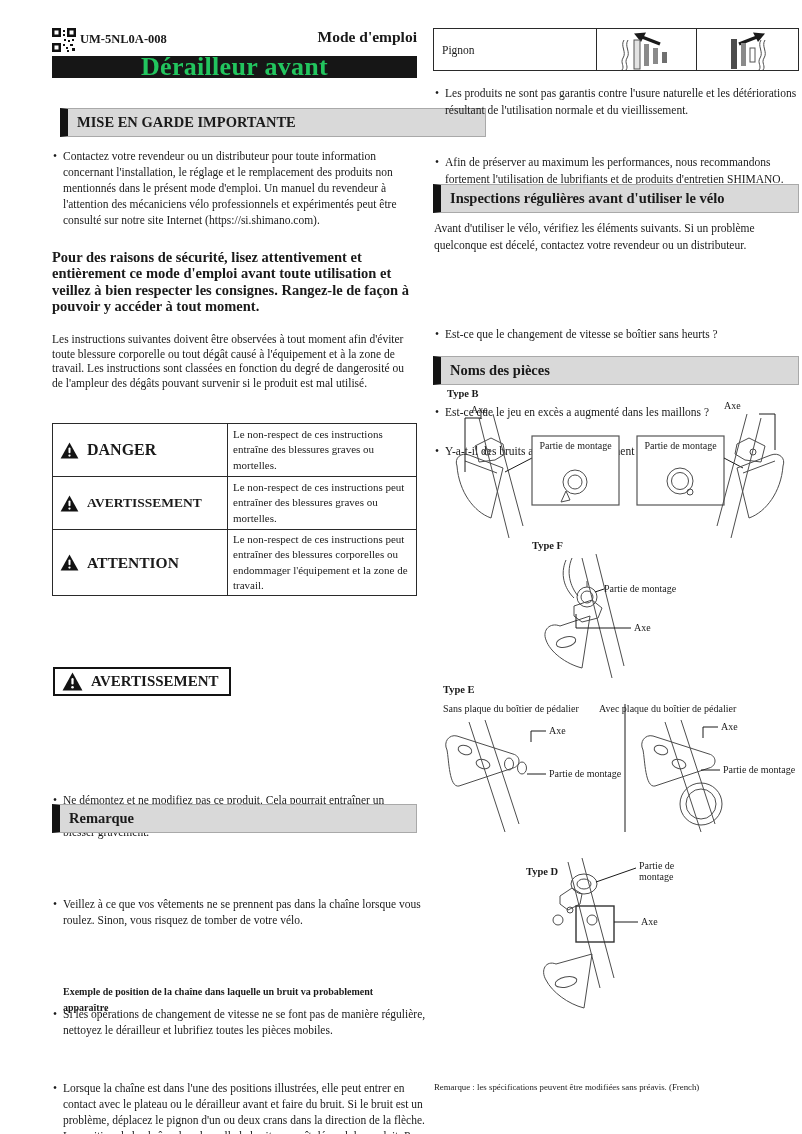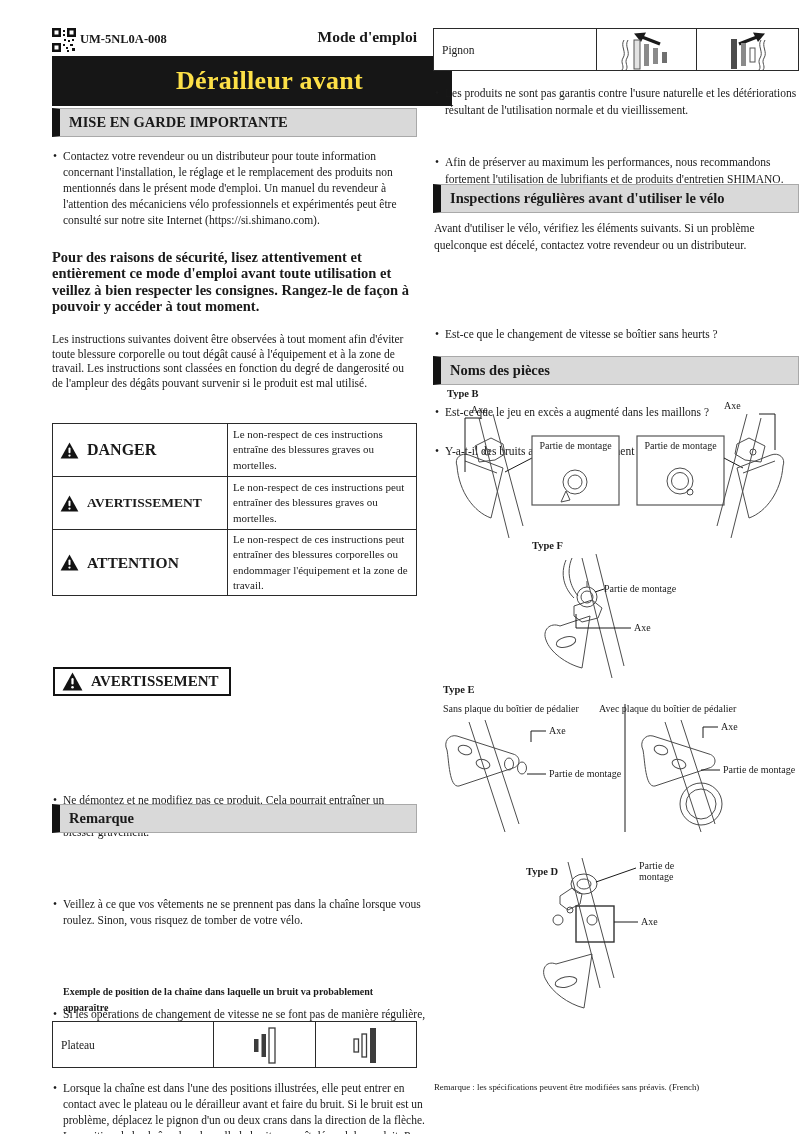--- a/index.html
+++ b/index.html
@@ -4,23 +4,23 @@
 <style>
   html,body{margin:0;padding:0;background:#fff;}
   .page{position:relative;width:802px;height:1134px;background:#ffffff;
         font-family:Liberation Serif, serif;color:#1a1a1a;overflow:hidden;margin-left:24px;}
   .col{position:absolute;top:0;}
   .col-left{left:28px;width:365px;height:1134px;}
   .col-right{left:409px;width:366px;height:1134px;}
   .abs{position:absolute;}
   .docnum{position:absolute;left:28px;top:5px;font-size:12.5px;font-weight:600;}
   .doctype{position:absolute;right:0;top:1px;font-size:15.5px;font-weight:600;}
-  .banner{left:0;top:56px;width:365px;height:50px;background:#161616;color:#fde047;
+  .banner{left:0;top:56px;width:365px;height:22px;background:#161616;color:#22c55e;
           display:flex;align-items:center;justify-content:center;
-          font-size:26px;font-weight:bold;letter-spacing:.3px;padding-left:35px;}
+          font-size:26px;font-weight:bold;letter-spacing:.3px;}
 
   .sec-title{background:#d9d9d9;border:1px solid #a9a9a9;border-left:8px solid #131313;
              font-weight:bold;font-size:14.5px;line-height:1.28;padding:4px 9px;box-sizing:border-box;}
 
   .body-txt{font-size:11.5px;line-height:14.5px;}
   .bullet{position:relative;padding-left:11px;font-size:11.5px;line-height:16px;}
   .bullet::before{content:"\2022";position:absolute;left:1px;top:0;}
   .bold-para{font-size:14.5px;line-height:16.4px;font-weight:bold;}
 
   table.warn{border-collapse:collapse;width:365px;}
@@ -74,21 +74,21 @@
           <rect x="18" y="16" width="3" height="2" fill="#111"></rect>
         <rect x="20" y="20" width="3" height="3" fill="#111"></rect>
           <rect x="15" y="22" width="2" height="2" fill="#111"></rect>
       </svg>
       <span class="docnum">UM-5NL0A-008</span>
       <span class="doctype">Mode d'emploi</span>
     </div>
 
     <div class="abs banner">Dérailleur avant</div>
 
-    <div class="abs sec-title" style="left:0;top:108px;width:365px;">MISE EN GARDE IMPORTANTE</div>
+    <div class="abs sec-title" style="left:8px;top:108px;width:426px;">MISE EN GARDE IMPORTANTE</div>
 
     <div class="abs bullet" style="left:0;top:148px;width:361px;">Contactez votre revendeur ou un distributeur pour toute information concernant l'installation, le réglage et le remplacement des produits non mentionnés dans le présent mode d'emploi. Un manuel du revendeur à l'attention des mécaniciens vélo professionnels et expérimentés peut être consulté sur notre site Internet (https://si.shimano.com).</div>
 
     <div class="abs bold-para" style="left:0;top:249px;width:365px;">Pour des raisons de sécurité, lisez attentivement et entièrement ce mode d'emploi avant toute utilisation et veillez à bien respecter les consignes. Rangez-le de façon à pouvoir y accéder à tout moment.</div>
 
     <div class="abs body-txt" style="left:0;top:332px;width:365px;">Les instructions suivantes doivent être observées à tout moment afin d'éviter toute blessure corporelle ou tout dégât causé à l'équipement et à la zone de travail. Les instructions sont classées en fonction du degré de dangerosité ou de l'ampleur des dégâts pouvant survenir si le produit est mal utilisé.</div>
 
     <table class="warn abs" style="left:0;top:423px;">
       <tbody>
           <tr style="height:53px;">
@@ -145,37 +145,20 @@
 
     <div class="abs bullet" style="left:0;top:712px;width:363px;">Ne démontez et ne modifiez pas ce produit. Cela pourrait entraîner un dysfonctionnement du produit et vous pourriez brusquement chuter et vous blesser gravement.</div>
     <div class="abs bullet" style="left:0;top:768px;width:363px;">Veillez à ce que vos vêtements ne se prennent pas dans la chaîne lorsque vous roulez. Sinon, vous risquez de tomber de votre vélo.</div>
 
     <div class="abs sec-title" style="left:0;top:804px;width:365px;">Remarque</div>
 
     <div class="abs bullet" style="left:0;top:846px;width:363px;">Si les opérations de changement de vitesse ne se font pas de manière régulière, nettoyez le dérailleur et lubrifiez toutes les pièces mobiles.</div>
     <div class="abs bullet" style="left:0;top:888px;width:363px;">Lorsque la chaîne est dans l'une des positions illustrées, elle peut entrer en contact avec le plateau ou le dérailleur avant et faire du bruit. Si le bruit est un problème, déplacez le pignon d'un ou deux crans dans la direction de la flèche. La position de la chaîne dans laquelle le bruit apparaît dépend du produit. Pour les détails, contactez votre revendeur ou un distributeur.</div>
     <div class="abs" style="left:11px;top:984px;width:352px;font-size:10px;line-height:16px;font-weight:bold;">Exemple de position de la chaîne dans laquelle un bruit va probablement apparaître</div>
 
-    <div class="abs chain-table" style="left:0;top:1021px;width:365px;height:47px;">
-      <div class="chain-label" style="width:156px;border-left:none;">Plateau</div>
-      <div class="chain-cell" style="width:104px;">
-        <svg width="60" height="42" viewBox="0 0 60 42">
-          <rect x="20" y="15" width="4.5" height="13" fill="#3c3c3c"></rect>
-          <rect x="27.5" y="10" width="4.5" height="23" fill="#3c3c3c"></rect>
-          <rect x="35" y="4" width="6" height="35" fill="#fff" stroke="#3c3c3c" stroke-width="1.3"></rect>
-        </svg>
-      </div>
-      <div class="chain-cell" style="width:103px;">
-        <svg width="60" height="42" viewBox="0 0 60 42">
-          <rect x="18" y="15" width="4.5" height="13" fill="#fff" stroke="#3c3c3c" stroke-width="1.3"></rect>
-          <rect x="26" y="10" width="4.5" height="23" fill="#fff" stroke="#3c3c3c" stroke-width="1.3"></rect>
-          <rect x="34" y="4" width="6" height="35" fill="#3c3c3c"></rect>
-        </svg>
-      </div>
-    </div>
   </div>
 
   <div class="col col-right">
 
     <div class="abs chain-table" style="left:0;top:28px;width:366px;height:43px;">
       <div class="chain-label" style="width:159px;border-left:none;">Pignon</div>
       <div class="chain-cell" style="width:103px;">
         <svg width="86" height="40" viewBox="0 0 86 40">
           <path d="M56 14 L38 7" stroke="#1a1a1a" stroke-width="3.4" fill="none"></path>
           <path d="M30 3.5 L42 2.5 L37 12 Z" fill="#1a1a1a"></path>

